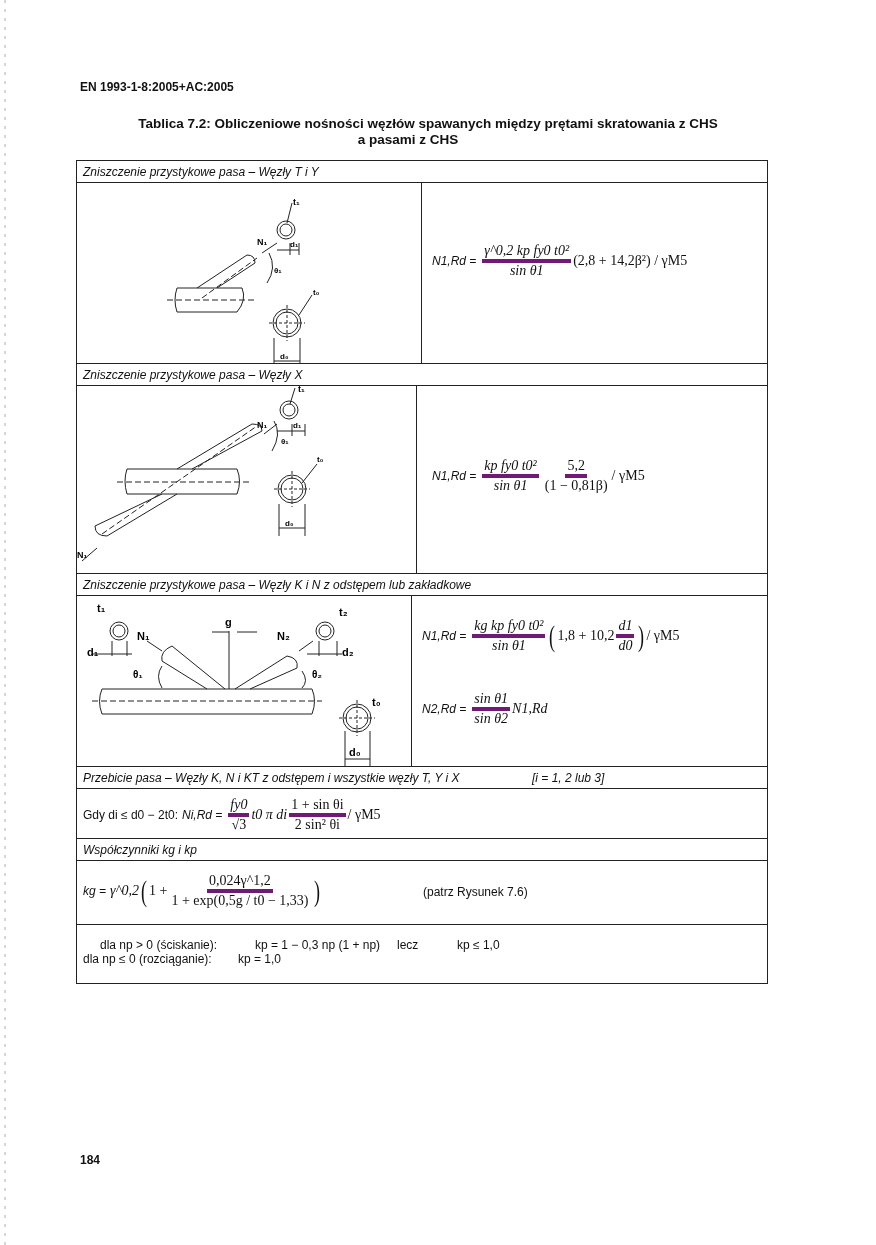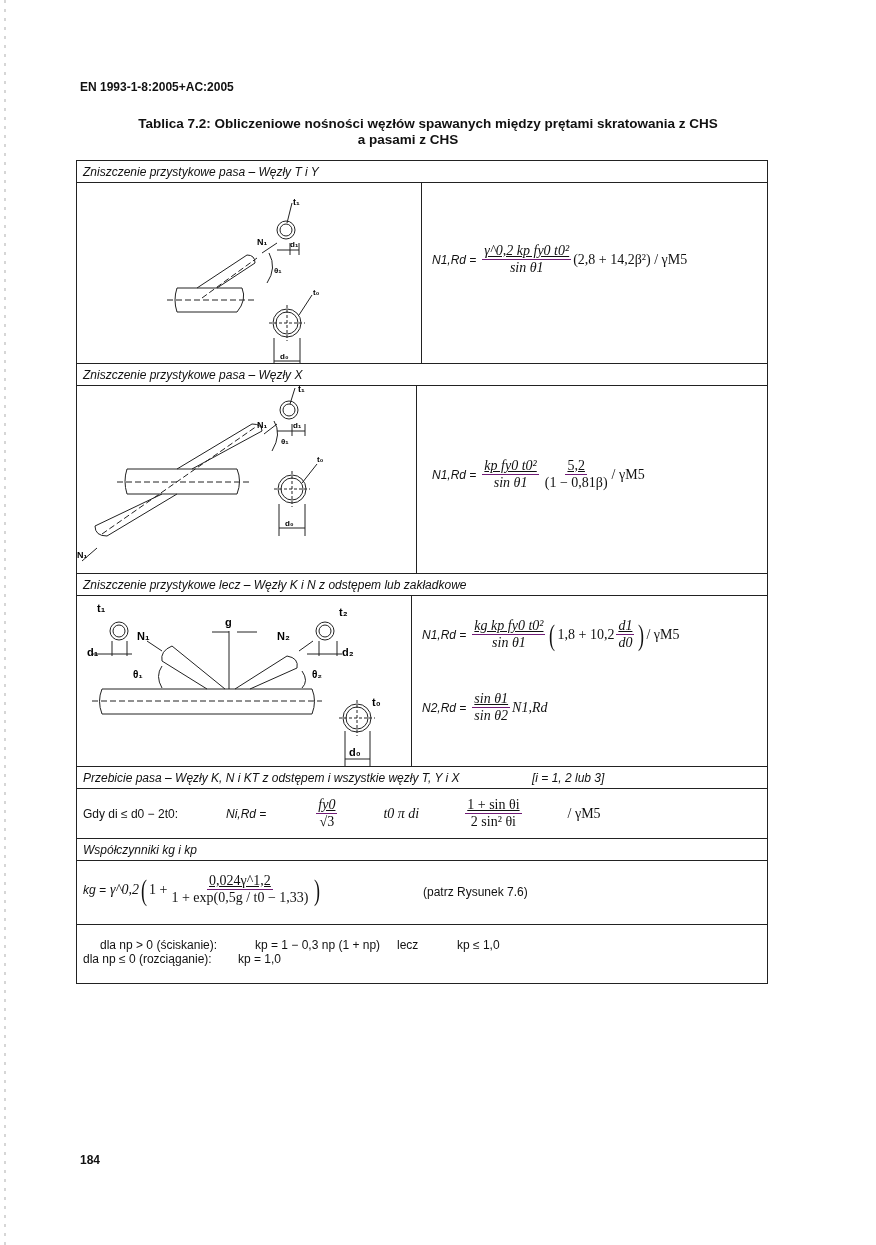--- a/index.html
+++ b/index.html
@@ -10,21 +10,21 @@
   .table-title { position:absolute; left:0; width:816px; top:116px; text-align:center; font-size:13.5px; font-weight:bold; line-height:16px; }
   .table-title .l1 { padding-left:40px; }
   .tbl { position:absolute; left:76px; top:160px; width:692px; border:1.5px solid #222; box-sizing:border-box; }
   .hdr { height:22px; border-bottom:1.5px solid #222; font-size:12px; line-height:22px; padding-left:6px; box-sizing:border-box;font-style:italic; }
   .hdr .right { position:absolute; left:455px; }
   .row2 { display:flex; border-bottom:1.5px solid #222; box-sizing:border-box; }
   .fig { border-right:1.5px solid #222; box-sizing:border-box; position:relative; }
   .form { flex:1; position:relative; }
   .formula { position:absolute; font-family:"Liberation Serif", serif; font-size:14px; display:flex; align-items:center; white-space:nowrap; }
   .frac { display:inline-flex; flex-direction:column; align-items:center; margin:0 2px; vertical-align:middle; }
-  .frac .num { border-bottom:1px solid #701a75; padding:0 2px; line-height:16px;text-decoration:underline; }
+  .frac .num { border-bottom:4px solid #701a75; padding:0 2px; line-height:16px; }
   .frac .den { padding:0 2px; line-height:16px; }
   .lhs { font-family:"Liberation Sans", sans-serif; font-size:12px; margin-right:4px; }
   .i { font-style:italic; }
   .paren { font-size:30px; line-height:30px; font-weight:100; transform:scaleX(.6); display:inline-block; }
   .full { border-bottom:1.5px solid #222; position:relative; box-sizing:border-box; font-size:12px; }
   .page-num { position:absolute; left:80px; top:1153px; font-size:12px; font-weight:bold; }
   svg text { font-family:"Liberation Sans", sans-serif; font-weight:bold; }
 </style>
 </head>
 <body>
@@ -127,21 +127,21 @@
         </span>
         <span class="frac">
           <span class="num">5,2</span>
           <span class="den">(1 − 0,81β)</span>
         </span>
         <span>/ γM5</span>
       </div>
     </div>
   </div>
 
-  <div class="hdr">Zniszczenie przystykowe lecz – Węzły K i N z odstępem lub zakładkowe</div>
+  <div class="hdr">Zniszczenie przystykowe pasa – Węzły K i N z odstępem lub zakładkowe</div>
   <div class="row2" style="height:171px;">
     <div class="fig" style="width:335px;">
       <svg width="335" height="171" viewBox="0 0 335 171">
         <g stroke="#222" fill="none" stroke-width="1">
           <path d="M25 93 L235 93 M25 118 L235 118"></path>
           <path d="M25 93 Q20 105 25 118 M235 93 Q240 105 235 118"></path>
           <path d="M15 105 L245 105" stroke-dasharray="6,3"></path>
           <path d="M95 50 L148 93 M85 65 L130 93"></path>
           <path d="M85 65 Q83 55 95 50"></path>
           <path d="M158 93 L210 60 M173 93 L220 72"></path>
@@ -201,21 +201,21 @@
         <span class="i">N1,Rd</span>
       </div>
     </div>
   </div>
 
   <div class="hdr" style="position:relative;">
     <span>Przebicie pasa – Węzły K, N i KT z odstępem i wszystkie węzły T, Y i X</span>
     <span class="right">[i = 1, 2 lub 3]</span>
   </div>
   <div class="full" style="height:50px;">
-    <div class="formula" style="left:6px; top:8px;gap:44px;">
+    <div class="formula" style="left:6px; top:8px;">
       <span class="lhs">Gdy di ≤ d0 − 2t0:</span>
       <span class="lhs i"><span>Ni,Rd</span> =</span>
       <span class="frac">
         <span class="num i">fy0</span>
         <span class="den">√3</span>
       </span>
       <span class="i">t0 π di</span>
       <span class="frac">
         <span class="num">1 + sin θi</span>
         <span class="den">2 sin² θi</span>

